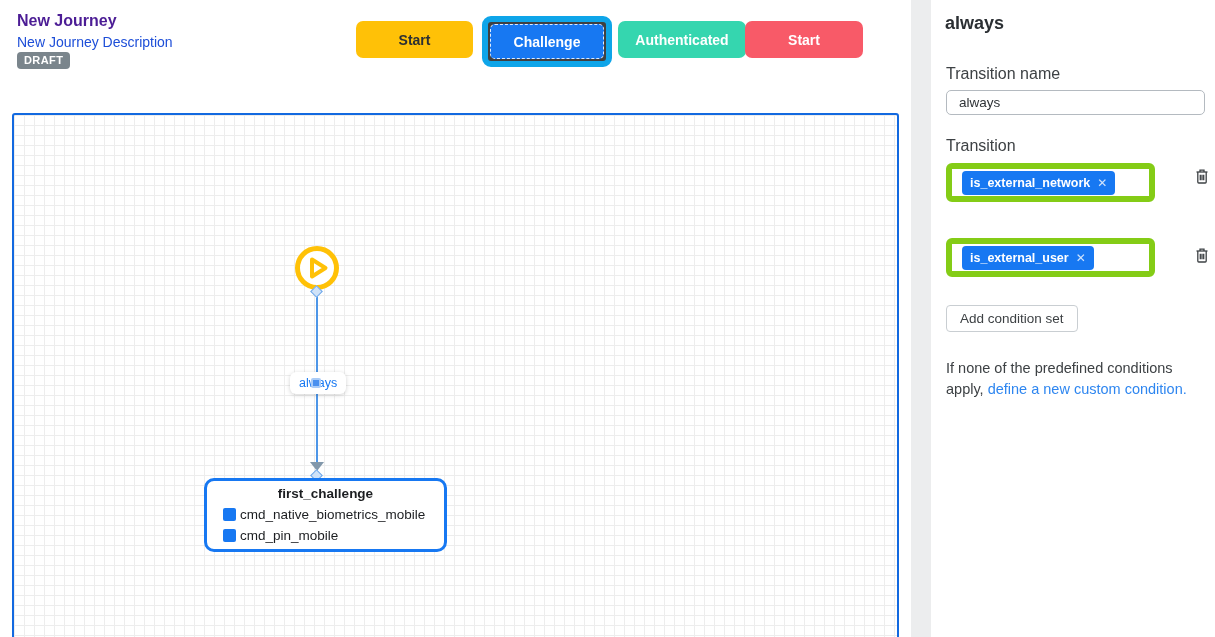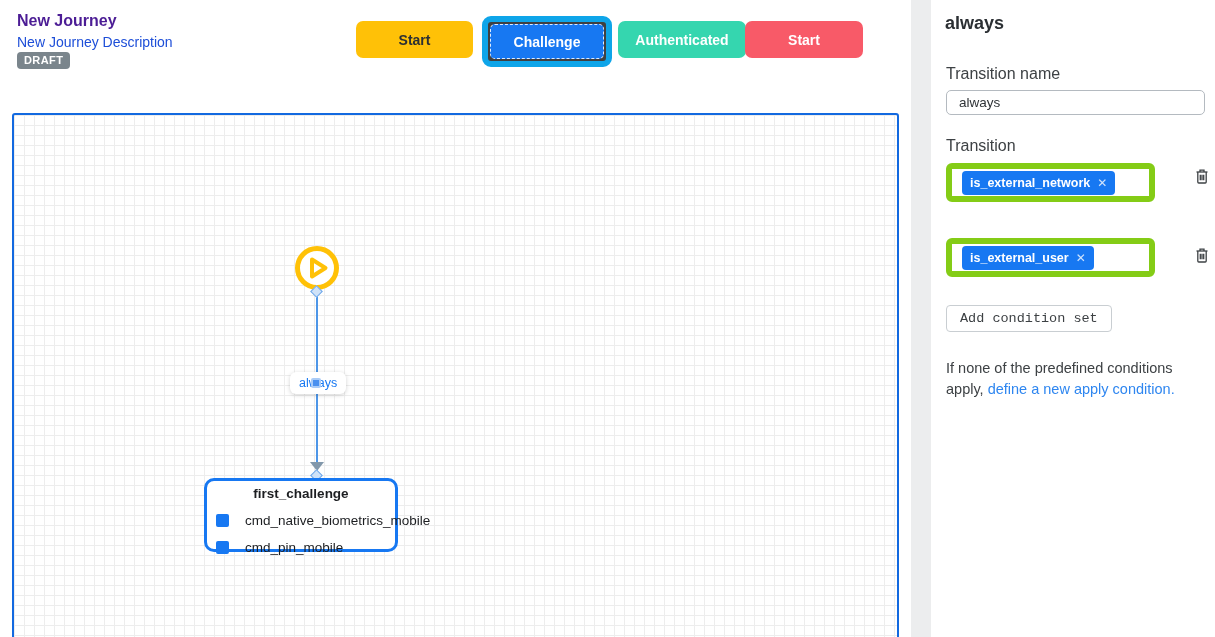--- a/index.html
+++ b/index.html
@@ -79,26 +79,26 @@
     font-size: 12.5px; color: #1778f2;
     cursor: pointer;
   }
   .edge-handle {
     position: absolute; left: 297px; top: 263px;
     width: 10px; height: 10px;
     background: #4a90ef; border: 2px solid #a9cbf7; border-radius: 2px;
   }
   .flow-node {
     position: absolute; left: 190px; top: 363px;
-    width: 194px; height: 74px;
+    width: 243px; height: 74px;
     background: #fff; border: 3px solid #1778f2; border-radius: 10px;
     padding: 5px 0 0 0; cursor: pointer;
   }
   .flow-node-title { text-align: center; font-size: 13.5px; font-weight: bold; color: #1c1e21; }
-  .flow-node-row { display: flex; align-items: center; gap: 16px; padding-left: 9px; margin-top: 12px; }
+  .flow-node-row { display: flex; align-items: center; gap: 4px; padding-left: 16px; margin-top: 6px; }
   .cmd-square { width: 13px; height: 13px; background: #1778f2; border-radius: 2px; flex: 0 0 auto; }
   .flow-node-row span { font-size: 13.5px; color: #1c1e21; }
 
   
   .divider-strip { position: absolute; left: 911px; top: 0; width: 20px; height: 637px; background: #ecedee; }
 
   
   .sidebar { position: absolute; left: 931px; top: 0; width: 284px; height: 637px; background: #fff; }
   .sb-title { position: absolute; left: 14px; top: 13px; font-size: 18px; font-weight: bold; color: #2b2f33; }
   .sb-label { position: absolute; left: 15px; font-size: 16px; color: #3d4144; }
@@ -132,21 +132,21 @@
   .trash-1 { top: 168px; }
   .trash-2 { top: 247px; }
   .or-label {
     position: absolute; left: 15px; top: 212px; width: 259px;
     text-align: center; font-size: 15px; font-weight: bold; color: #1c1e21;
   }
   .add-set-btn {
     position: absolute; left: 15px; top: 305px;
     height: 27px; padding: 4px 13px;
     background: #fff; border: 1px solid #c9ced2; border-radius: 4px;
-    font-family: Liberation Mono, monospace;
+    font-family: Liberation Sans, sans-serif;
     font-size: 13.5px; color: #3d4144; cursor: pointer;
   }
   .sb-footer {
     position: absolute; left: 15px; top: 358px; width: 267px;
     font-size: 14.5px; line-height: 21px; color: #3d4144;
   }
   .sb-footer a { color: #2e86f0; text-decoration: none; cursor: pointer; }
 </style>
 </head>
 <body>
@@ -237,15 +237,15 @@
         <path d="M6 4 V2.2 H10 V4"></path>
         <path d="M3.8 4 V14 a1 1 0 0 0 1 1 H11.2 a1 1 0 0 0 1-1 V4"></path>
         <path d="M6.3 6.8 V12.2 M8 6.8 V12.2 M9.7 6.8 V12.2"></path>
       </svg>
     </span>
   </button>
 
   <button class="add-set-btn">Add condition set</button>
 
   <div class="sb-footer">
-    <span>If none of the predefined conditions apply, </span><a>define a new apply condition.</a>
+    <span>If none of the predefined conditions apply, </span><a>define a new custom condition.</a>
   </div>
 </div>
 
 </body></html>

